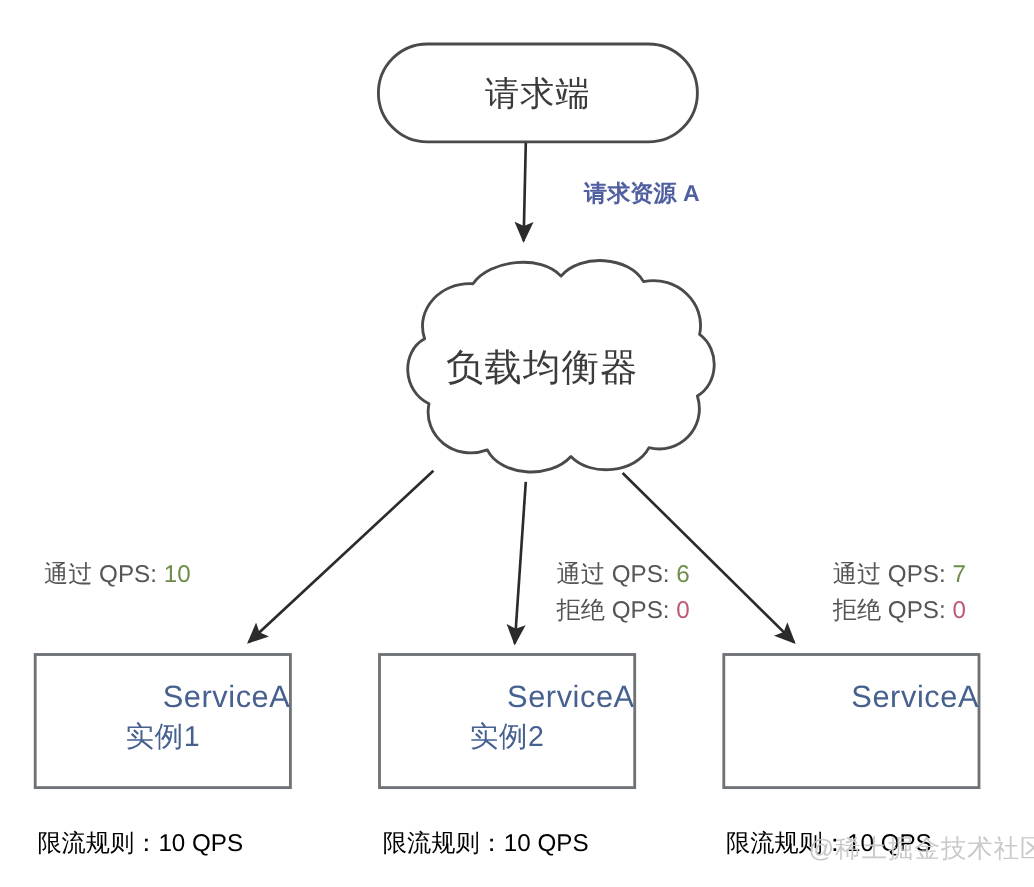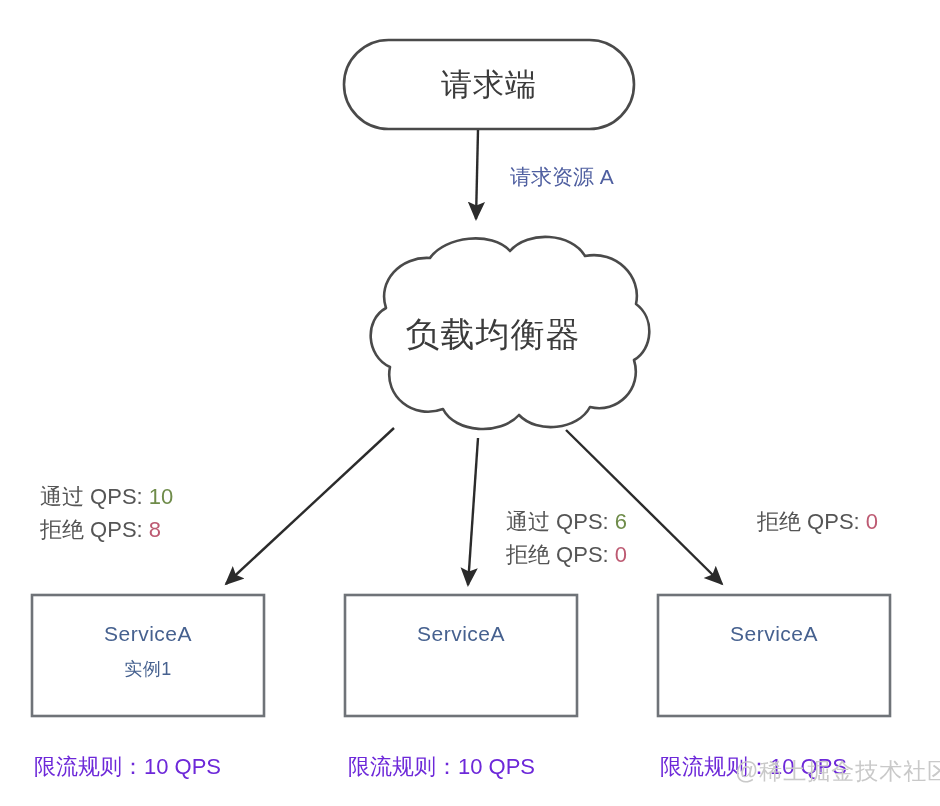--- a/index.html
+++ b/index.html
@@ -56,27 +56,28 @@
   }
   .svc-box-label {
     position: absolute;
     text-align: center;
     color: #46618f;
     white-space: nowrap;
     pointer-events: none;
   }
   .svc-box-label .svc-name {
     display: block;
-    font-size: 21px;
+    font-size: 28px;
     line-height: 34px;
     letter-spacing: 0.5px;
+    text-align: right;
   }
   .svc-box-label .svc-inst {
     display: block;
-    font-size: 18px;
+    font-size: 26px;
     line-height: 36px;
     letter-spacing: 0.5px;
   }
   .qps-block {
     position: absolute;
     font-size: 22px;
     line-height: 33px;
     color: #555555;
     white-space: nowrap;
   }
@@ -86,21 +87,21 @@
   .qps-pass-val {
     color: #6f8c4a;
   }
   .qps-block .qps-row.reject .qps-reject-val {
     color: #bd5a72;
   }
   .rule-label {
     position: absolute;
     font-size: 22px;
     line-height: 28px;
-    color: #6d28d9;
+    color: #000000;
     white-space: nowrap;
   }
   #watermark {
     position: absolute;
     left: 735px;
     top: 757px;
     font-size: 23px;
     line-height: 28px;
     color: #c9c9c9;
     white-space: nowrap;
@@ -144,43 +145,44 @@
 
     <rect x="32" y="595" width="232" height="121" fill="#ffffff" stroke="#6f7378" stroke-width="2.6"></rect>
     <rect x="345" y="595" width="232" height="121" fill="#ffffff" stroke="#6f7378" stroke-width="2.6"></rect>
     <rect x="658" y="595" width="232" height="121" fill="#ffffff" stroke="#6f7378" stroke-width="2.6"></rect>
   </svg>
 
   <div class="node-label" id="client-node-label">请求端</div>
 
   <div class="node-label" id="lb-node-label">负载均衡器</div>
 
-  <div class="edge-label" style="left:510px; top:164px;">请求资源 A</div>
+  <div class="edge-label" style="left:531px; top:164px;font-weight:bold;">请求资源 A</div>
 
-  <div class="qps-block" style="left:40px; top:480px;">
+  <div class="qps-block" style="left:40px; top:505px;">
     <span class="qps-row pass"><span>通过 QPS: </span><span class="qps-pass-val">10</span></span>
-    <span class="qps-row reject"><span>拒绝 QPS: </span><span class="qps-reject-val">8</span></span>
   </div>
 
   <div class="qps-block" style="left:506px; top:505px;">
     <span class="qps-row pass"><span>通过 QPS: </span><span class="qps-pass-val">6</span></span>
     <span class="qps-row reject"><span>拒绝 QPS: </span><span class="qps-reject-val">0</span></span>
   </div>
 
   <div class="qps-block" style="left:757px; top:505px;">
+    <span class="qps-row pass"><span>通过 QPS: </span><span class="qps-pass-val">7</span></span>
     <span class="qps-row reject"><span>拒绝 QPS: </span><span class="qps-reject-val">0</span></span>
   </div>
 
   <div class="svc-box-label" style="left:32px; top:617px; width:232px;">
     <span class="svc-name">ServiceA</span>
     <span class="svc-inst">实例1</span>
   </div>
 
   <div class="svc-box-label" style="left:345px; top:617px; width:232px;">
     <span class="svc-name">ServiceA</span>
+    <span class="svc-inst">实例2</span>
   </div>
 
   <div class="svc-box-label" style="left:658px; top:617px; width:232px;">
     <span class="svc-name">ServiceA</span>
   </div>
 
   <div class="rule-label" style="left:34px; top:753px;">限流规则：10 QPS</div>
   <div class="rule-label" style="left:348px; top:753px;">限流规则：10 QPS</div>
   <div class="rule-label" style="left:660px; top:753px;">限流规则：10 QPS</div>
 

